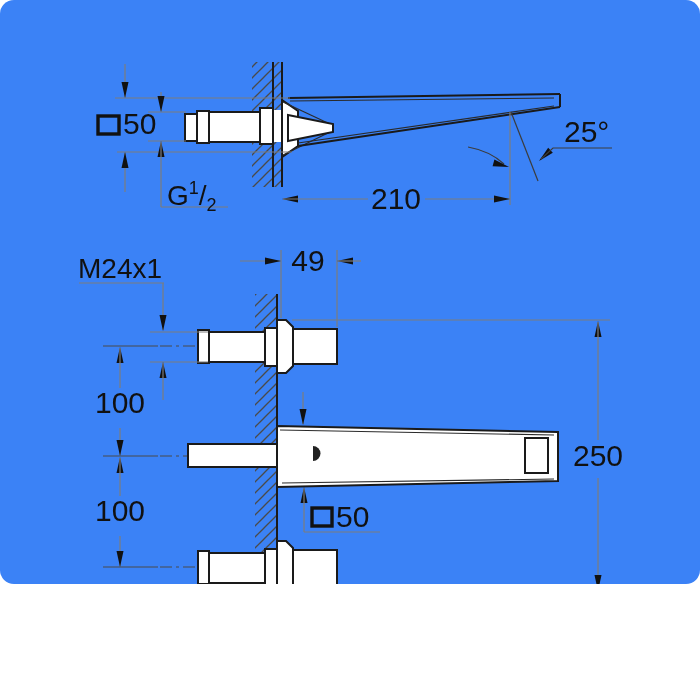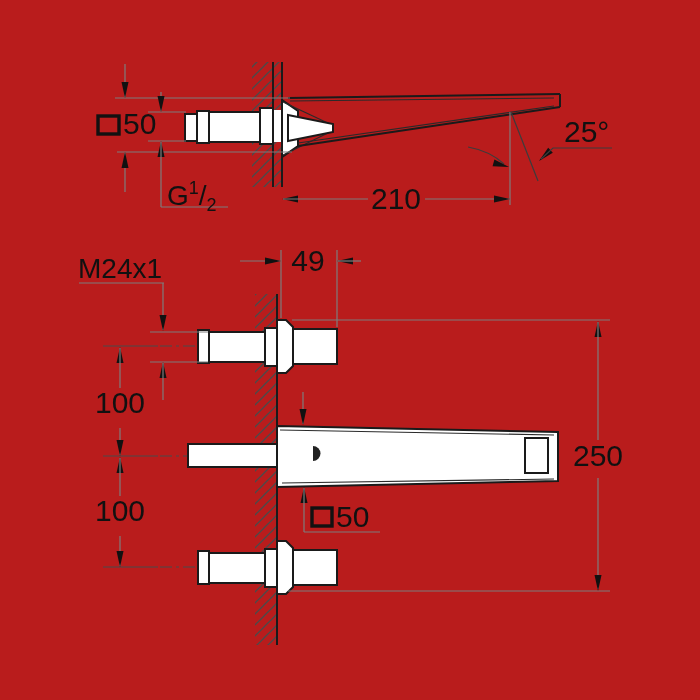--- a/index.html
+++ b/index.html
@@ -1,16 +1,16 @@
 <!DOCTYPE html>
 <html><head>
 <meta charset="utf-8">
 <style>
   html,body{margin:0;padding:0;background:#fff;}
-  .stage{width:700px;height:700px;position:relative;background:#b91c1c;overflow:hidden;}
+  .stage{width:700px;height:584px;position:relative;background:#3b82f6;overflow:hidden;border-radius:14px;}
   svg{display:block;}
   .obj{stroke:#1a1a1a;stroke-width:2;fill:#fff;stroke-linejoin:miter;}
   .objn{stroke:#1a1a1a;stroke-width:2;fill:none;}
   .inner{stroke:#2a2a2a;stroke-width:1.1;fill:none;}
   .thin{stroke:#7d7d7d;stroke-width:1.2;fill:none;}
   .thind{stroke:#3c3c3c;stroke-width:1.2;fill:none;}
   .cl{stroke:#4a4a4a;stroke-width:1.2;fill:none;}
   .cld{stroke:#4a4a4a;stroke-width:1.2;fill:none;stroke-dasharray:12 4 3 4;}
   .arr{fill:#111;stroke:none;}
   .dtxt{font-family:"Liberation Sans",sans-serif;font-size:30px;fill:#111;}

